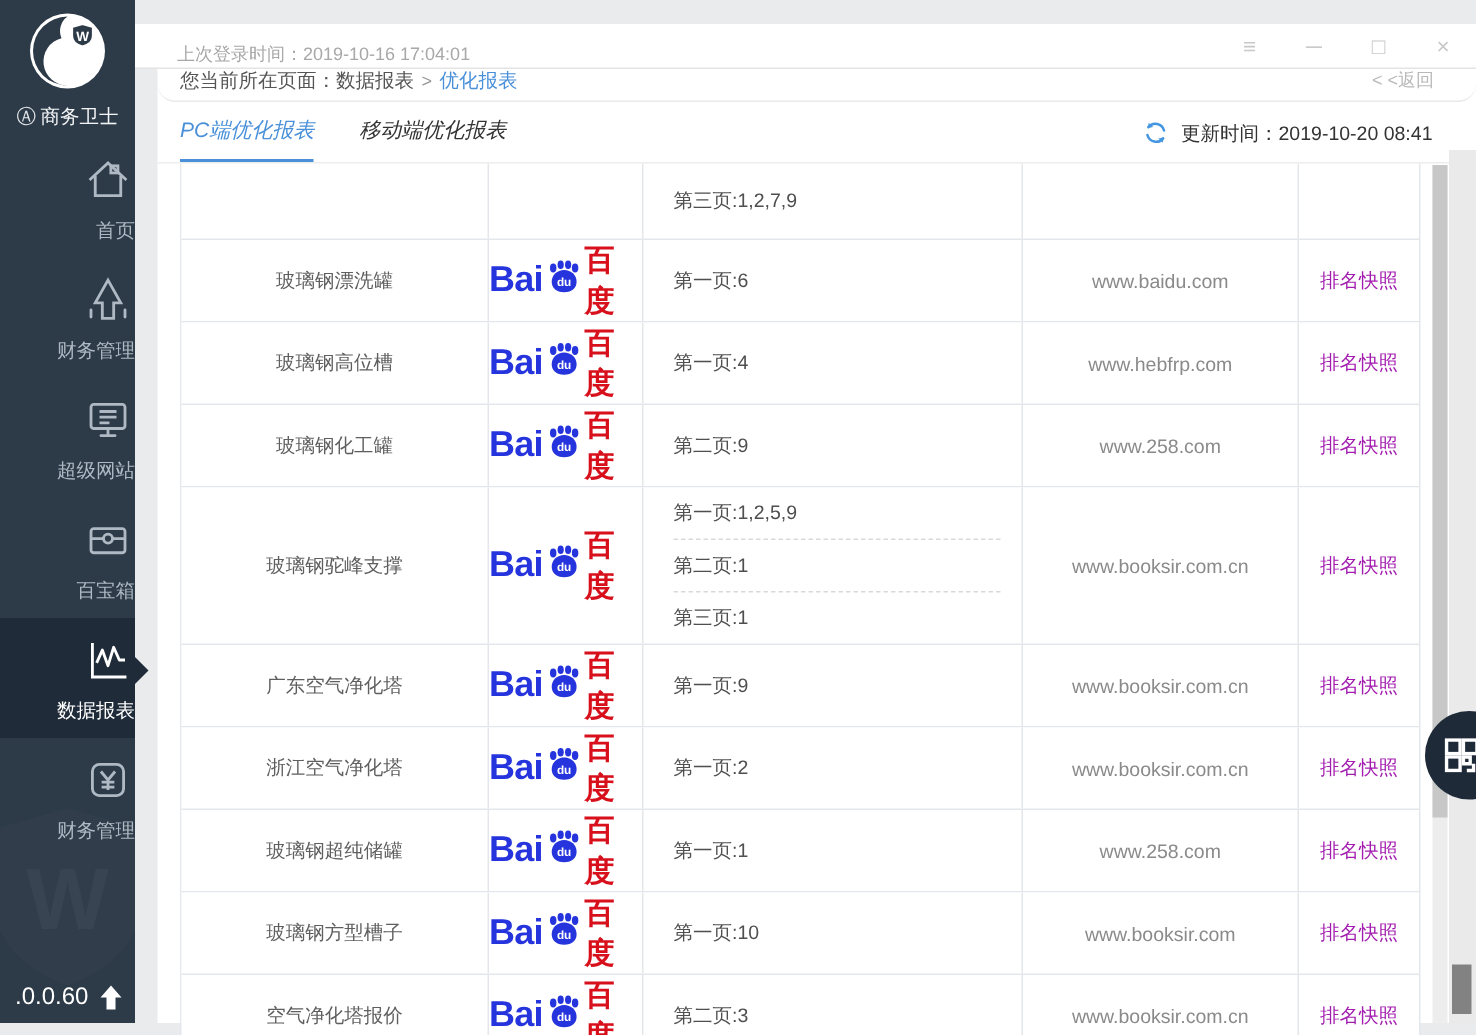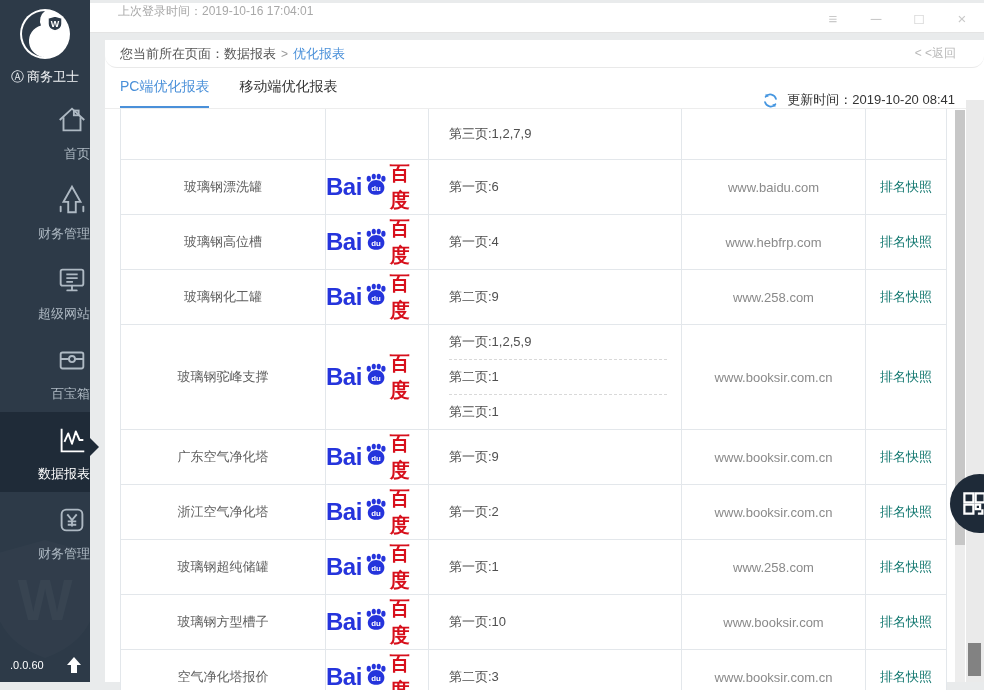--- a/index.html
+++ b/index.html
@@ -27,28 +27,28 @@
   .nav-item.active { background:#1f2b38; color:#ffffff; }
   .nav-item.active::after {
     content:""; position:absolute; right:-9px; top:26px;
     border-left:9px solid #1f2b38; border-top:9px solid transparent; border-bottom:9px solid transparent;
   }
   .nav-icon { width:36px; height:36px; display:flex; align-items:center; justify-content:center; }
   .watermark { position:absolute; left:-14px; bottom:14px; opacity:0.5; pointer-events:none; }
   .version-row {
     position:absolute; left:10px; bottom:8px; width:72px;
     display:flex; align-items:center; justify-content:space-between;
-    color:#ffffff; font-size:11px;
+    color:#ffffff; font-size:16px;
   }
 
   
   .topbar {
-    position:absolute; left:90px; top:3px; width:894px; height:30px;
+    position:absolute; left:90px; top:16px; width:894px; height:30px;
     background:#ffffff; border-bottom:1px solid #e4e4e4; z-index:4;
-    display:flex; align-items:flex-start;
+    display:flex; align-items:flex-end;
   }
   .last-login { margin-left:28px; font-size:12px; color:#a8a8a8; }
   .win-controls { position:absolute; right:14px; top:0; height:30px; display:flex; align-items:center; gap:27px; }
   .win-btn { color:#c9c9c9; font-size:15px; line-height:1; cursor:pointer; width:16px; text-align:center; }
 
   
   .card {
     position:absolute; left:105px; top:40px; width:879px; height:642px;
     background:#ffffff; z-index:3;
   }
@@ -56,36 +56,36 @@
     height:28px; border-bottom:1px solid #e9e9e9;
     display:flex; align-items:center; padding-left:15px; position:relative;
     font-size:13px; color:#555;border-radius:12px;
   }
   .crumb-sep { margin:0 5px; color:#999; font-size:12px; }
   .crumb-current { color:#4a90d9; cursor:pointer; }
   .crumb-parent { color:#555; }
   .back-link { position:absolute; right:28px; color:#b9b9b9; font-size:12px; cursor:pointer; }
 
   .tab-row { height:41px; border-bottom:1px solid #ededed; display:flex; align-items:stretch; padding-left:15px; position:relative; }
-  .tab { display:flex; align-items:center; margin-right:30px; font-size:14px; color:#333; cursor:pointer; border-bottom:2px solid transparent; }
+  .tab { display:flex; align-items:center; margin-right:30px; font-size:14px; color:#333; cursor:pointer; border-bottom:2px solid transparent;font-style:italic; }
   .tab.active { color:#4a90d9; border-bottom-color:#4a90d9; }
-  .update-box { position:absolute; right:29px; top:0; height:41px; display:flex; align-items:flex-end; gap:8px; font-size:13px; color:#333; }
+  .update-box { position:absolute; right:29px; top:0; height:41px; display:flex; align-items:center; gap:8px; font-size:13px; color:#333; }
   .refresh-icon { cursor:pointer; display:flex; }
 
   
   .table-wrap { margin-left:15px; width:827px; border:1px solid #e3e7eb; border-top:none; }
   .t-row { display:flex; align-items:stretch; border-bottom:1px solid #e3e7eb; background:#fff; }
   .t-row:last-of-type { border-bottom:none; }
   .cell { border-right:1px solid #e3e7eb; display:flex; align-items:center; justify-content:center; min-height:51px; font-size:13px; }
   .cell:last-child { border-right:none; }
   .col-kw   { width:205px; color:#5f5f5f; }
   .col-logo { width:103px; }
   .col-pages{ width:253px; flex-direction:column; justify-content:center; align-items:stretch; text-align:left; padding-left:20px; color:#4f4f4f; }
   .col-url  { width:184px; color:#8a8a8a; }
-  .col-snap { width:80px; color:#0f766e; cursor:pointer;justify-content:center; }
+  .col-snap { width:80px; color:#a21caf; cursor:pointer;justify-content:center; }
   .page-line { padding:8px 0; }
   .page-line.dashed { border-bottom:1px dashed #d9d9d9; margin-right:14px; }
   .t-row.partial .cell { min-height:27px; }
   .t-row.partial .page-line { padding:16px 0; }
 
   .bd-logo { display:flex; align-items:center; }
   .bd-bai { font-weight:bold; font-size:24px; color:#2534dc; letter-spacing:-0.5px; }
   .bd-cn  { font-weight:bold; font-size:20px; color:#d7101c; margin-left:1px; }
   .bd-paw { margin:0 1px; transform:translateY(-3px); }
 

